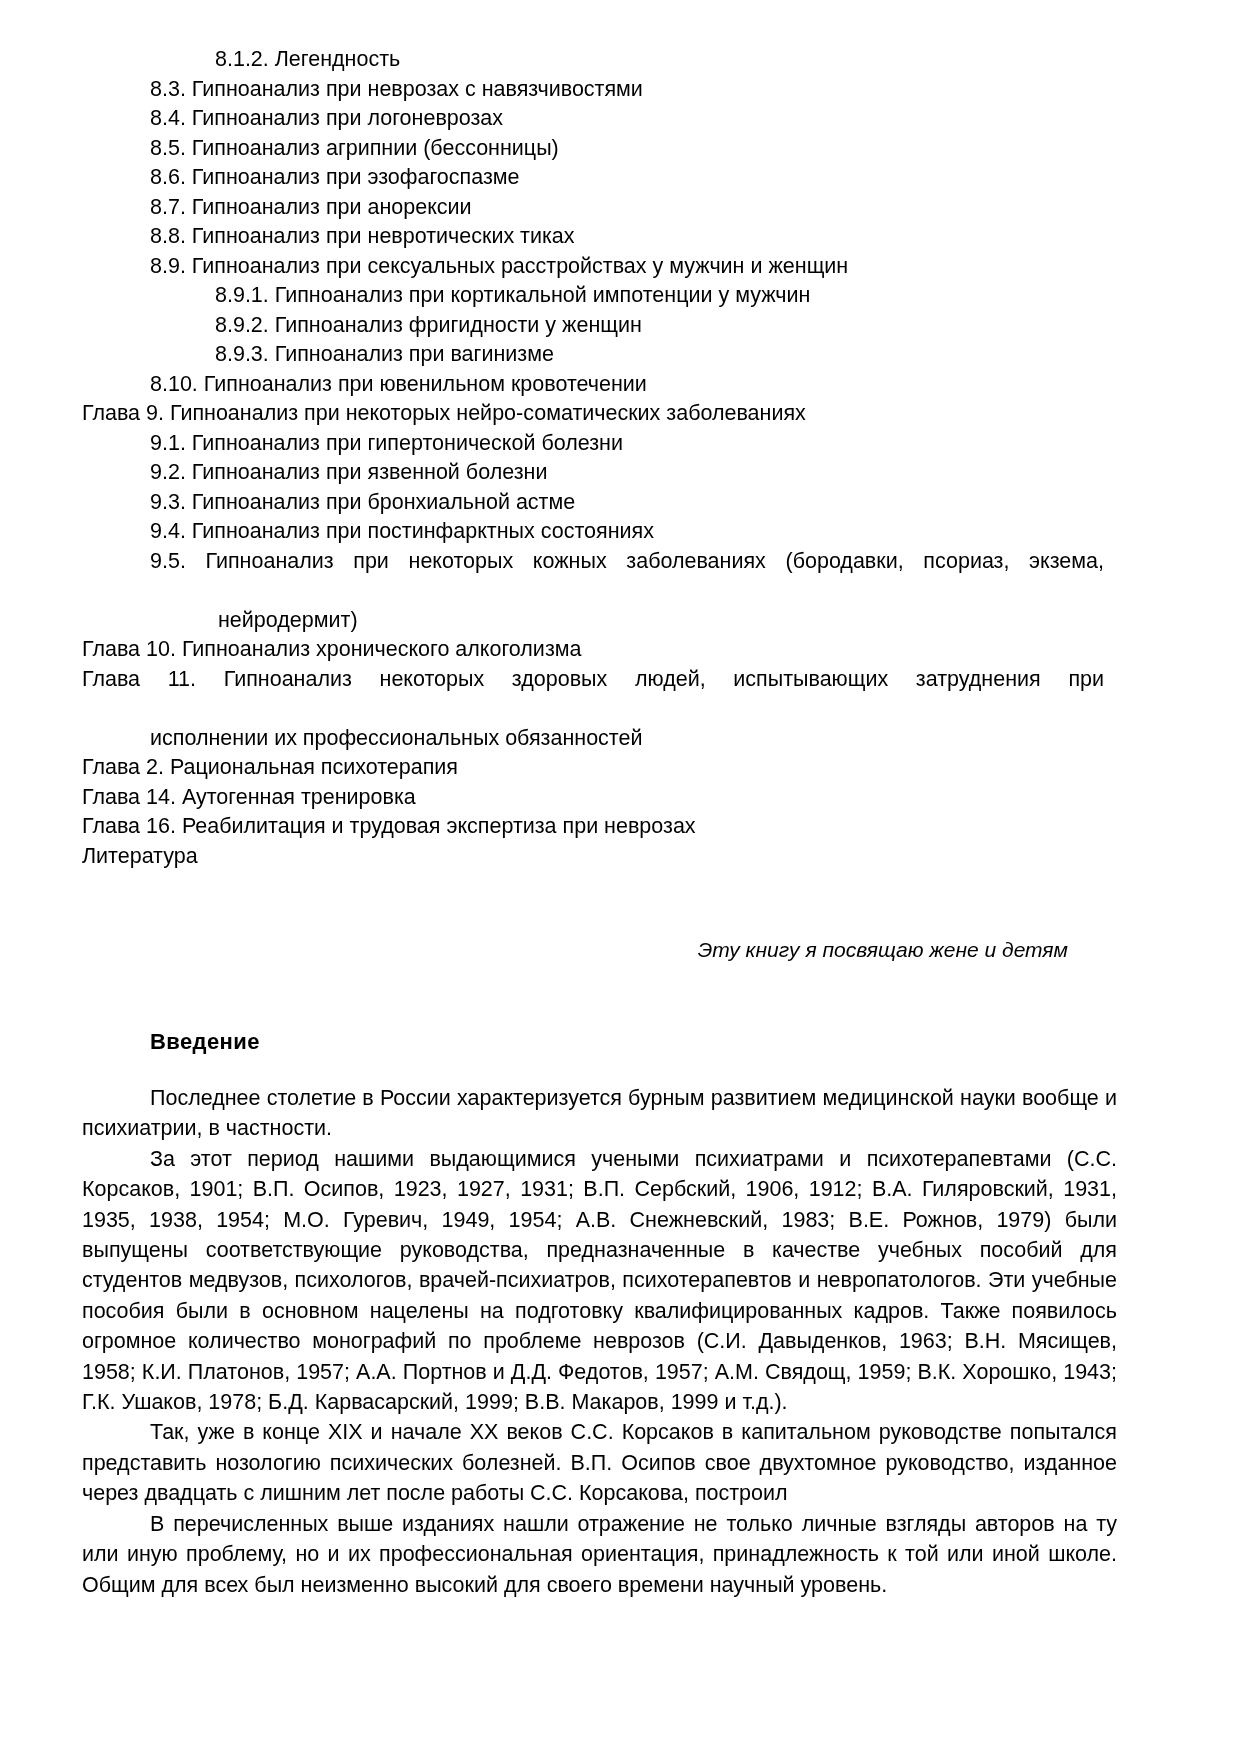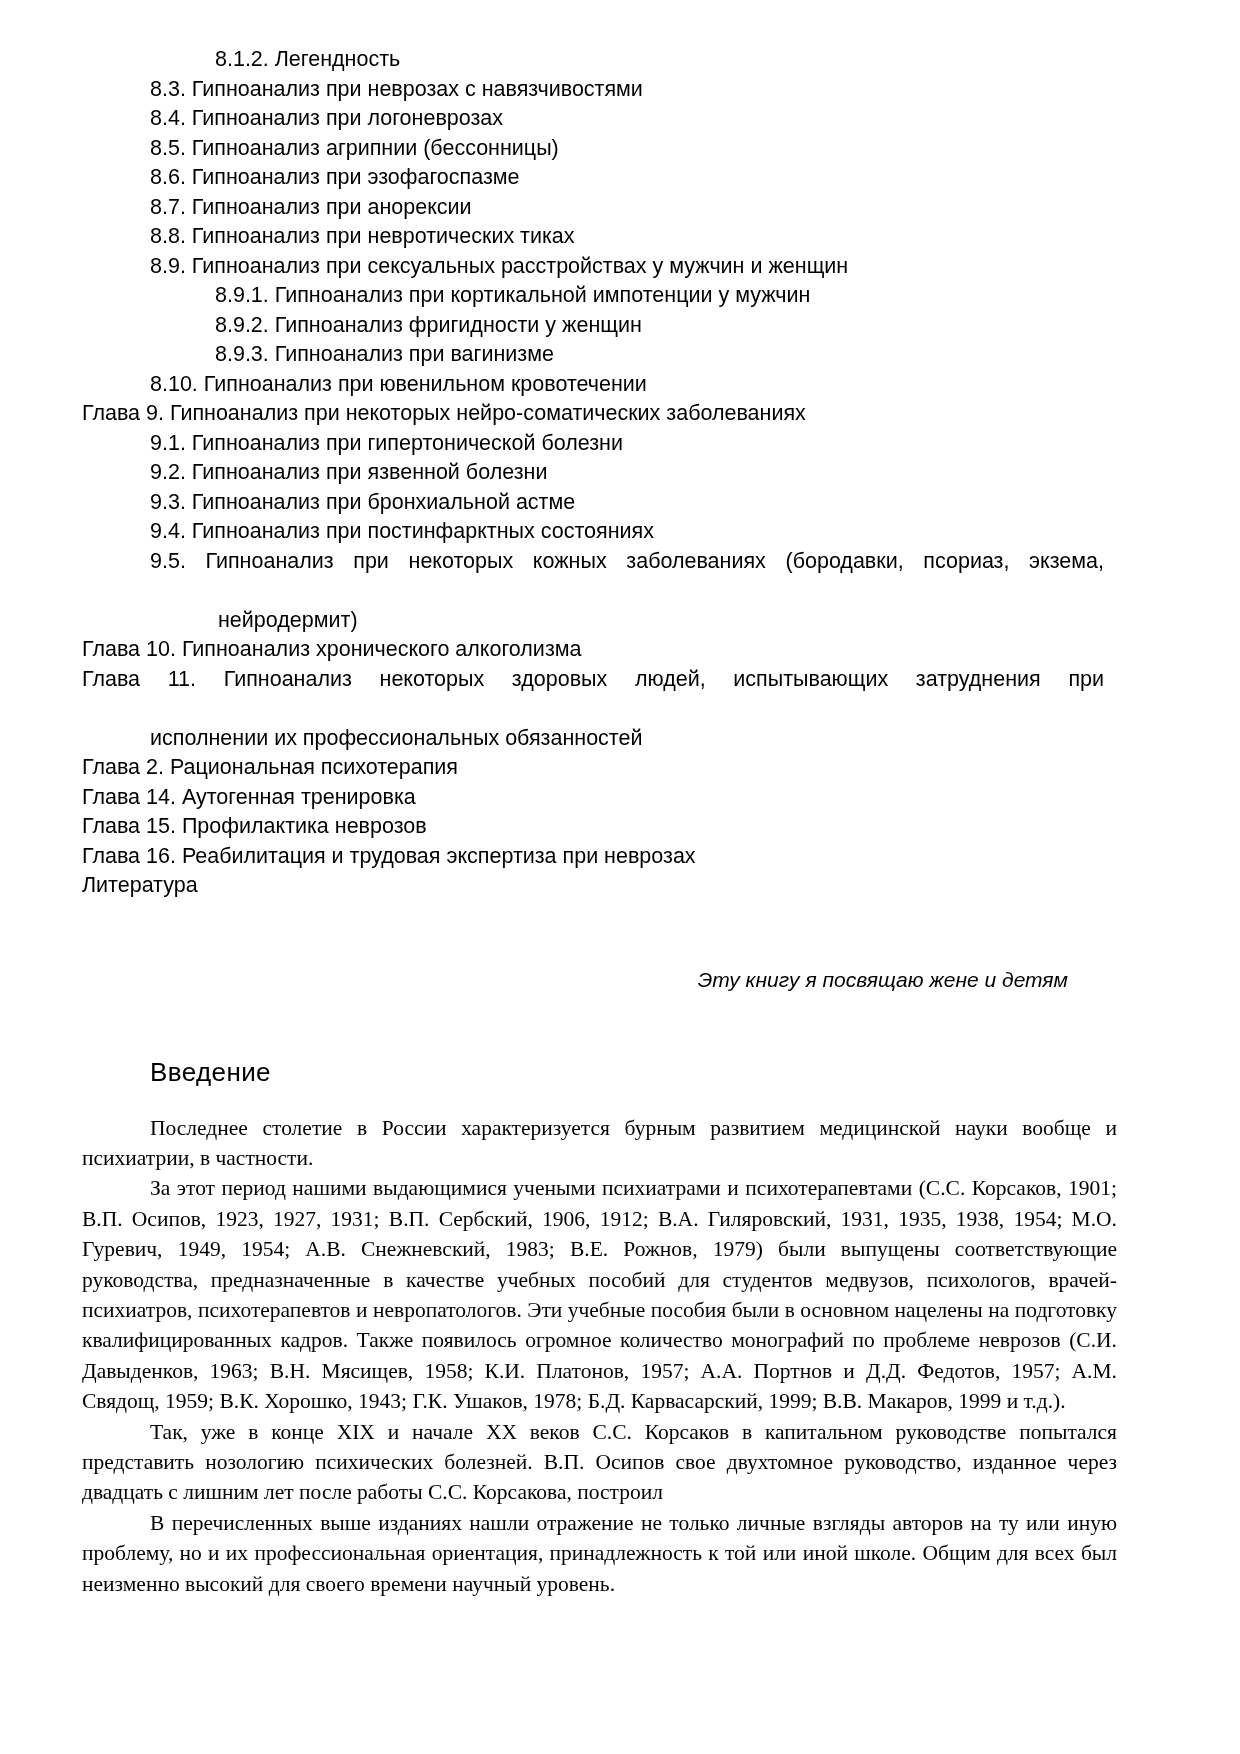--- a/index.html
+++ b/index.html
@@ -66,38 +66,37 @@
     font-size: 21px;
     font-style: italic;
     text-align: right;
     padding-right: 22px;
     line-height: 30px;
   }
 
   .intro-heading {
     margin-top: 62px;
     margin-left: 68px;
-    font-size: 26px;
-    font-weight: normal;
+    font-size: 22px;
+    font-weight: bold;
     line-height: 30px;
     letter-spacing: 0.4px;
   }
 
   .body-text {
     margin-top: 26px;
     font-size: 21.5px;
     line-height: 30.4px;
   }
   .para {
     margin: 0;
     text-align: justify;
     text-justify: inter-word;
     text-indent: 68px;
     width: 1035px;
-    font-family: Liberation Serif, serif;
   }
   .para + .para { margin-top: 0; }
 </style>
 </head>
 <body>
 
 <div class="page">
 
   <div class="toc" id="toc-container">
       <div class="toc-line lvl-2">8.1.2. Легендность</div>
@@ -121,21 +120,20 @@
         <div class="toc-just-inner">9.5. Гипноанализ при некоторых кожных заболеваниях (бородавки, псориаз, экзема,</div>
         <div class="hang">нейродермит)</div>
       </div>
       <div class="toc-line lvl-0">Глава 10. Гипноанализ хронического алкоголизма</div>
       <div class="toc-just deep">
         <div class="toc-just-inner">Глава 11. Гипноанализ некоторых здоровых людей, испытывающих затруднения при</div>
         <div class="hang">исполнении их профессиональных обязанностей</div>
       </div>
       <div class="toc-line lvl-0">Глава 2. Рациональная психотерапия</div>
       <div class="toc-line lvl-0">Глава 14. Аутогенная тренировка</div>
-      <div class="toc-line lvl-0">Глава 15. Профилактика неврозов</div>
       <div class="toc-line lvl-0">Глава 16. Реабилитация и трудовая экспертиза при неврозах</div>
       <div class="toc-line lvl-0">Литература</div>
     </div>
 
   <div class="dedication">Эту книгу я посвящаю жене и детям</div>
 
   <div class="intro-heading">Введение</div>
 
   <div class="body-text" id="intro-container">
       <p class="para">Последнее столетие в России характеризуется бурным развитием медицинской науки вообще и психиатрии, в частности.</p>

